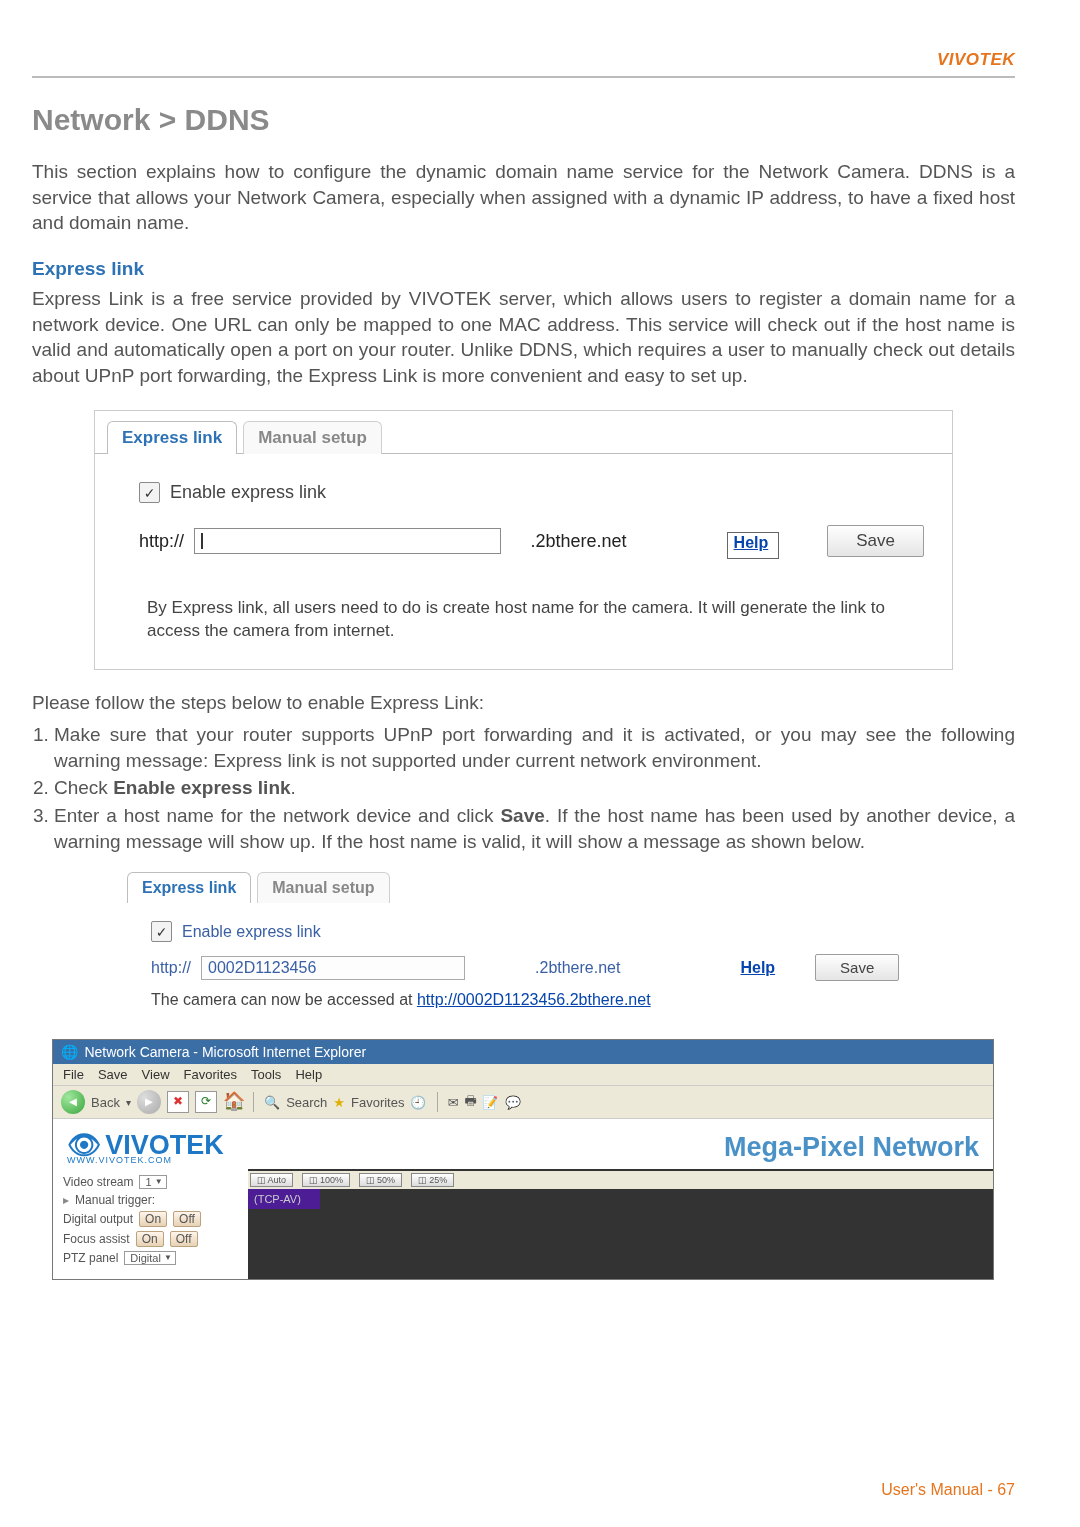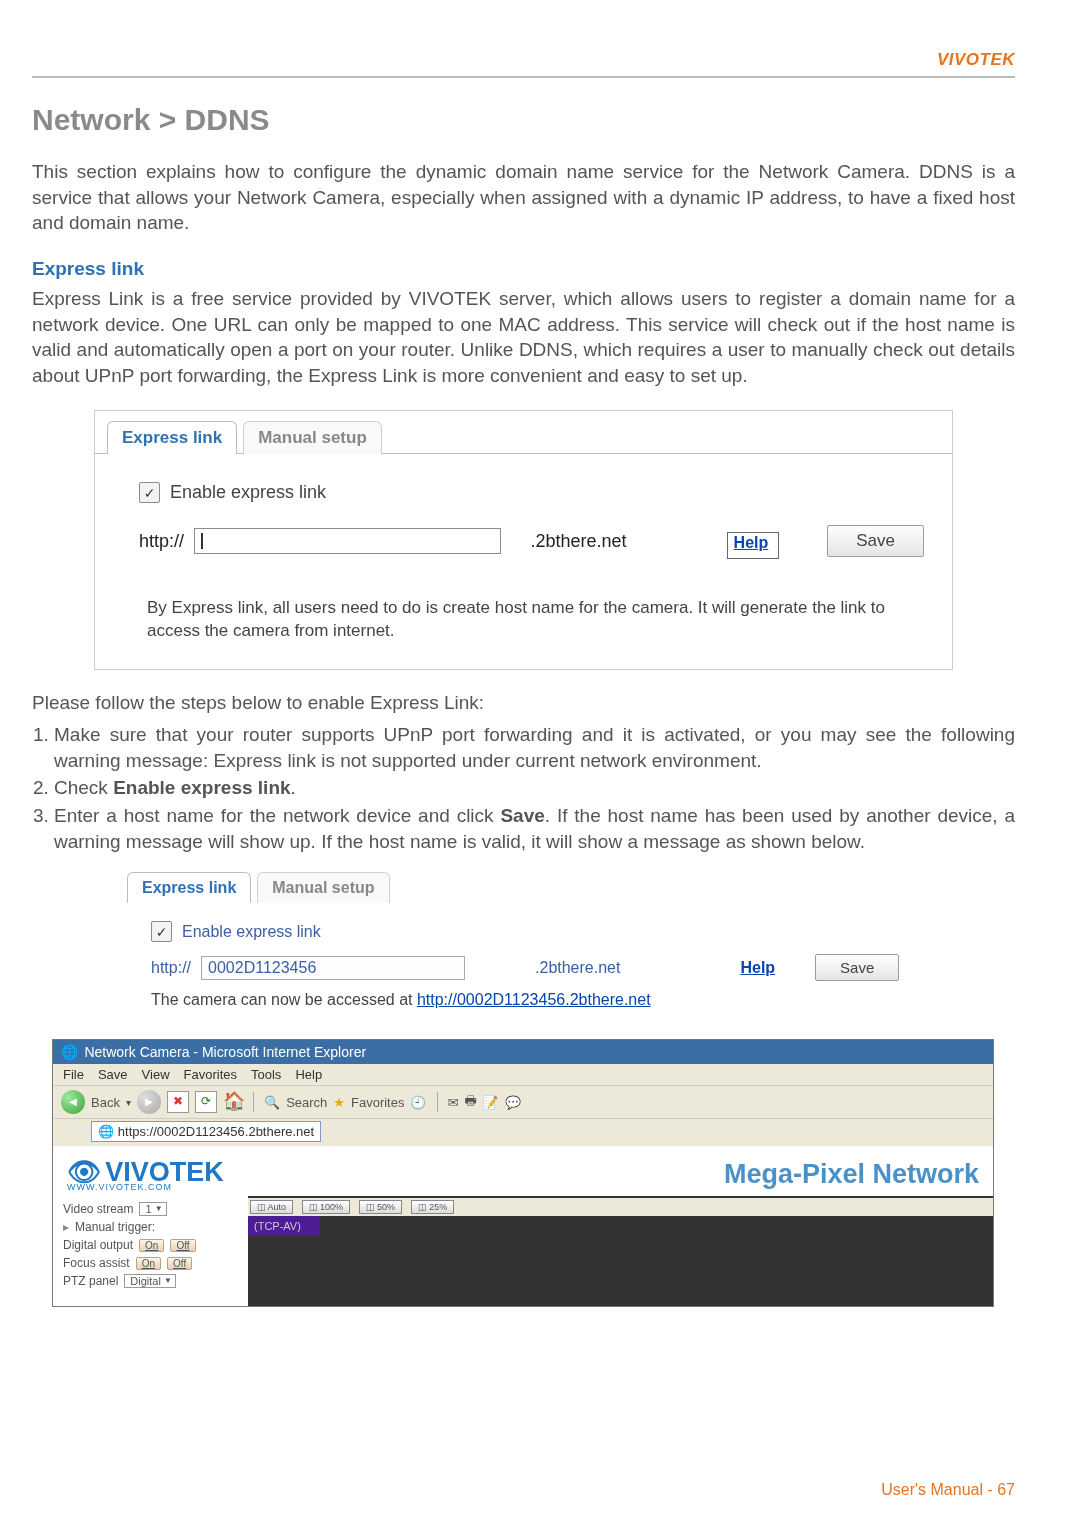--- a/index.html
+++ b/index.html
@@ -299,24 +299,23 @@
   }
   .side-row {
     display: flex;
     align-items: center;
     gap: 6px;
     margin-bottom: 4px;
   }
   .mini-btn {
     background: linear-gradient(#fff5ea,#e7d2b4);
     border: 1px solid #b8a280;
-    font-size: 10px;
+    font-size: 12px;
     padding: 0 5px;
     border-radius: 2px;
-    text-decoration: underline;
   }
   .dropdown {
     border: 1px solid #999;
     font-size: 11px;
     padding: 0 14px 0 5px;
     background: #fff;
     position: relative;
   }
   .dropdown:after {
     content: "▼";
@@ -453,26 +452,20 @@
       <span>Search</span>
       <span style="color:#e0b000;">★</span>
       <span>Favorites</span>
       <span style="color:#2a7e2a;">🕘</span>
       <span style="border-left:1px solid #aaa;height:20px;margin:0 4px;"></span>
       <span>✉</span>
       <span>🖶</span>
       <span>📝</span>
       <span>💬</span>
     </div>
-    <div class="addr-bar">
-      <span class="addr-input">
-        <span>🌐</span>
-        <span>https://0002D1123456.2bthere.net</span>
-      </span>
-    </div>
     <div class="browser-body">
       <div class="topband">
         <div>
           <div class="logo">
             <span>👁</span>
             <span>VIVOTEK</span>
           </div>
           <div class="logo-sub">WWW.VIVOTEK.COM</div>
         </div>
         <div class="camera-title">Mega-Pixel Network</div>

